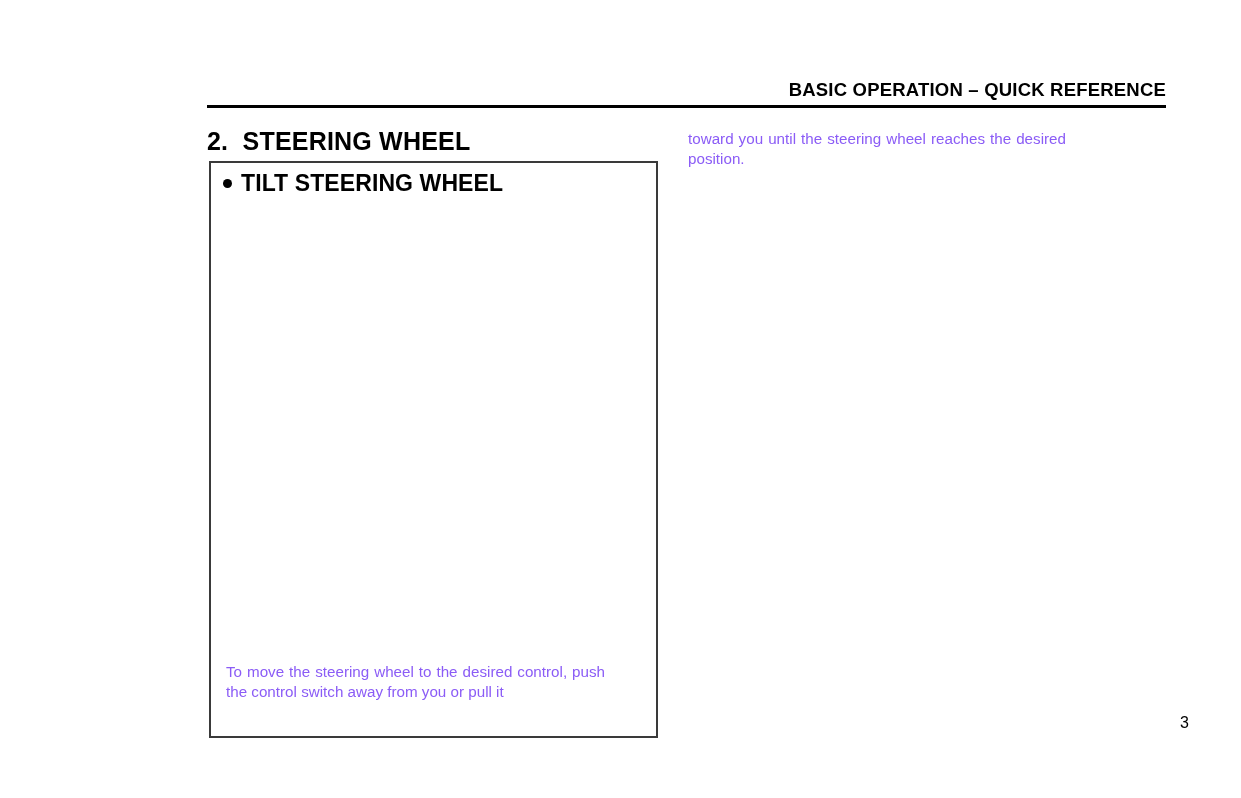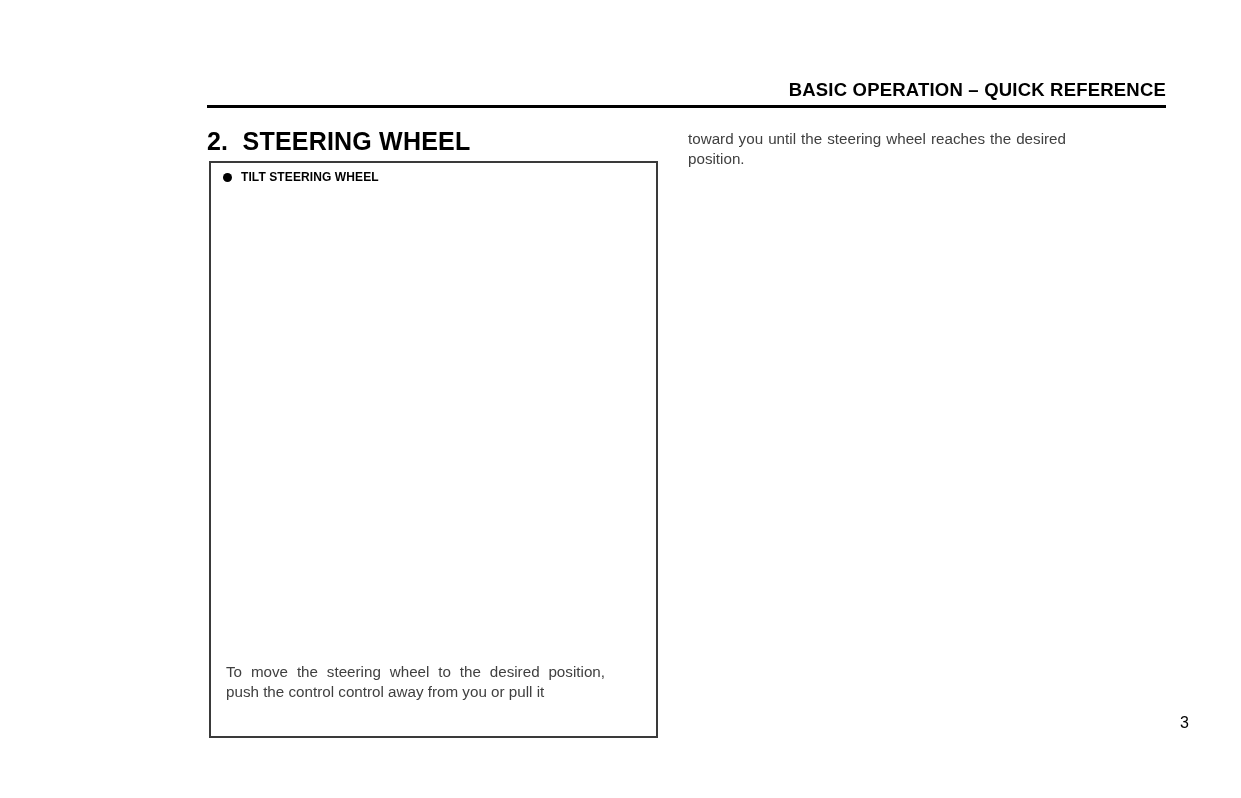--- a/index.html
+++ b/index.html
@@ -62,21 +62,21 @@
     top: 137px;
     width: 449px;
     height: 577px;
     border: 2px solid #3a3a3a;
     box-sizing: border-box;
     background: #ffffff;
   }
 
   .bullet-heading {
     position: absolute;
-    font-size: 12px;
+    font-size: 23px;
     font-weight: bold;
     letter-spacing: 0.1px;
     white-space: nowrap;
     display: flex;
     align-items: center;
   }
   .bullet-heading .dot {
     display: inline-block;
     width: 9px;
     height: 9px;
@@ -87,21 +87,21 @@
   }
   .bh-tilt { left: 221px; top: 144px; }
   .bh-tele { left: 221px; top: 433px; }
 
   .body-text {
     position: absolute;
     font-size: 15.2px;
     line-height: 19.6px;
     text-align: justify;
     text-justify: inter-word;
-    color: #404040;
+    color: #8b5cf6;
   }
   .bt-right { left: 688px; top: 105px; width: 378px; }
 
   
   .figure {
     position: absolute;
     background: #a8a8a8;
     overflow: hidden;
   }
 
@@ -190,21 +190,21 @@
         
         
 
         
         
 
         
       </div>
     </div>
 
-    <div class="body-text" style="left:15px; top:499px; width:379px;">To move the steering wheel to the desired position, push the control control away from you or pull it</div>
+    <div class="body-text" style="left:15px; top:499px; width:379px;">To move the steering wheel to the desired control, push the control switch away from you or pull it</div>
 
   </div>
 
   <div class="body-text bt-right">toward you until the steering wheel reaches the desired position.</div>
 
   <div class="page-number">3</div>
 
 </div>
 
 </body></html>

